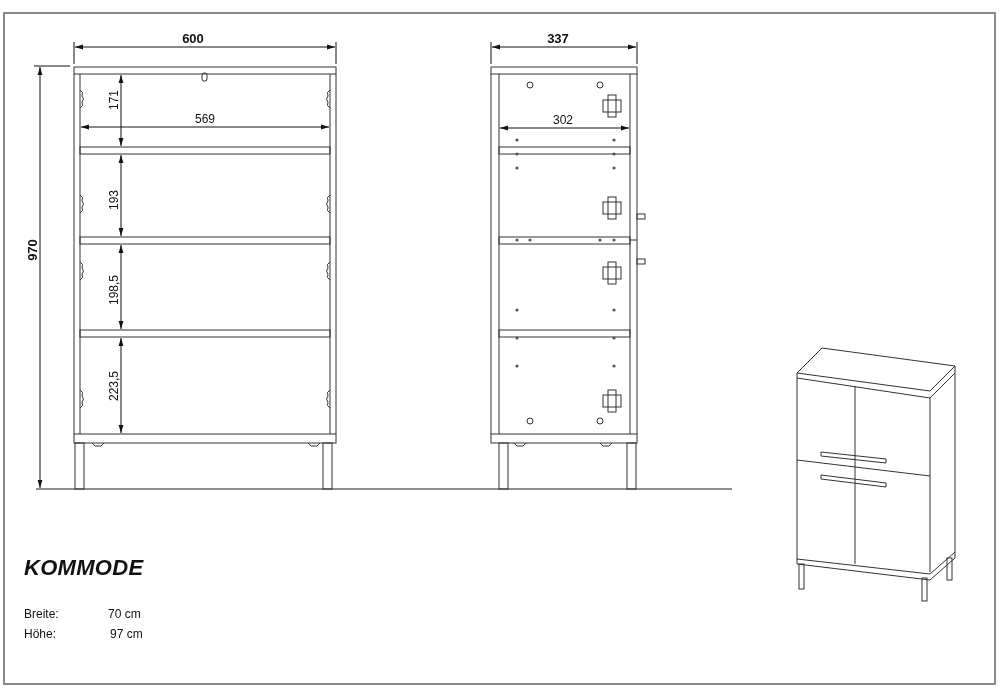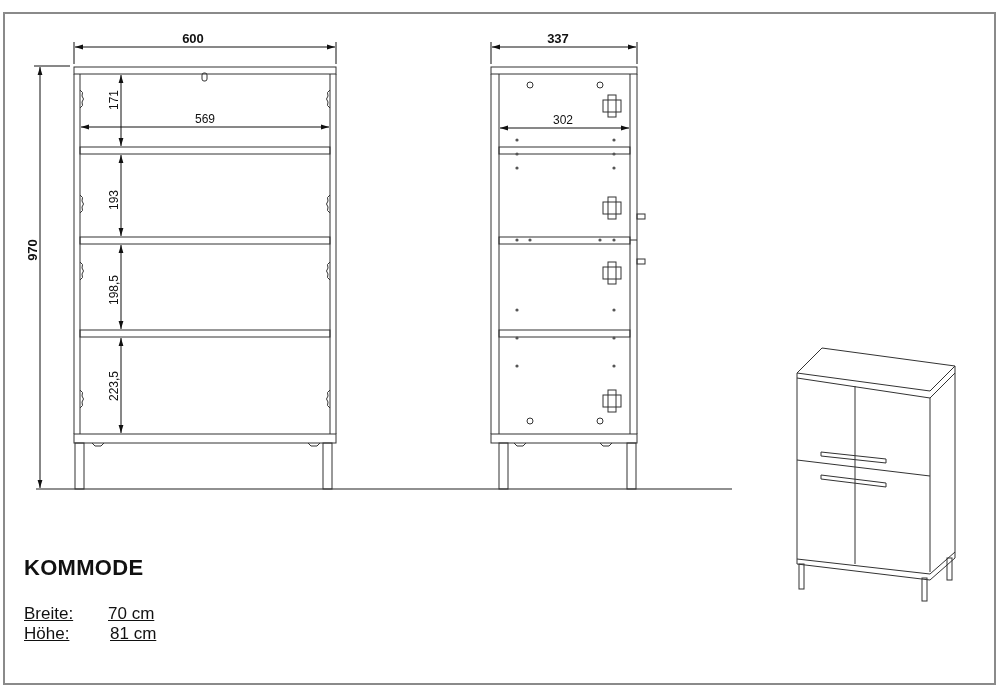--- a/index.html
+++ b/index.html
@@ -1,22 +1,22 @@
 <!DOCTYPE html>
 <html><head>
   <meta charset="utf-8">
   <style>
     html, body { margin: 0; padding: 0; background: #ffffff; }
     body { width: 1000px; height: 700px; position: relative; overflow: hidden; font-family: "Liberation Sans", sans-serif; }
     .frame { position: absolute; left: 3px; top: 12px; width: 993px; height: 673px; border: 2px solid #8a8a8a; box-sizing: border-box; }
     svg.drawing { position: absolute; left: 0; top: 0; }
     .dim { font-family: "Liberation Sans", sans-serif; font-size: 12px; fill: #111; }
     .dim-bold { font-family: "Liberation Sans", sans-serif; font-size: 13px; font-weight: bold; fill: #111; }
-    .title { position: absolute; left: 24px; top: 555px; font-size: 22px; font-weight: bold; color: #111; letter-spacing: 0.3px; }
-    .specs { position: absolute; left: 24px; top: 604px; font-size: 17px; color: #111; line-height: 20px; text-decoration: underline; }
+    .title { position: absolute; left: 24px; top: 555px; font-size: 22px; font-weight: bold; color: #111; letter-spacing: 0.3px; font-style: italic; }
+    .specs { position: absolute; left: 24px; top: 604px; font-size: 12px; color: #111; line-height: 20px; }
     .spec-row { display: flex; }
     .spec-label { width: 84px; }
     .spec-value { width: 80px; }
   </style>
 </head>
 <body>
 
 <div class="frame"></div>
 
 <svg class="drawing" width="1000" height="700" viewBox="0 0 1000 700">
@@ -185,15 +185,15 @@
 
 <div class="title">KOMMODE</div>
 
 <div class="specs">
   <div class="spec-row">
     <span class="spec-label">Breite:</span>
     <span class="spec-value">70 cm</span>
   </div>
   <div class="spec-row">
     <span class="spec-label">Höhe:</span>
-    <span class="spec-value" style="padding-left:2px">81 cm</span>
+    <span class="spec-value" style="padding-left:2px">97 cm</span>
   </div>
 </div>
 
 </body></html>

